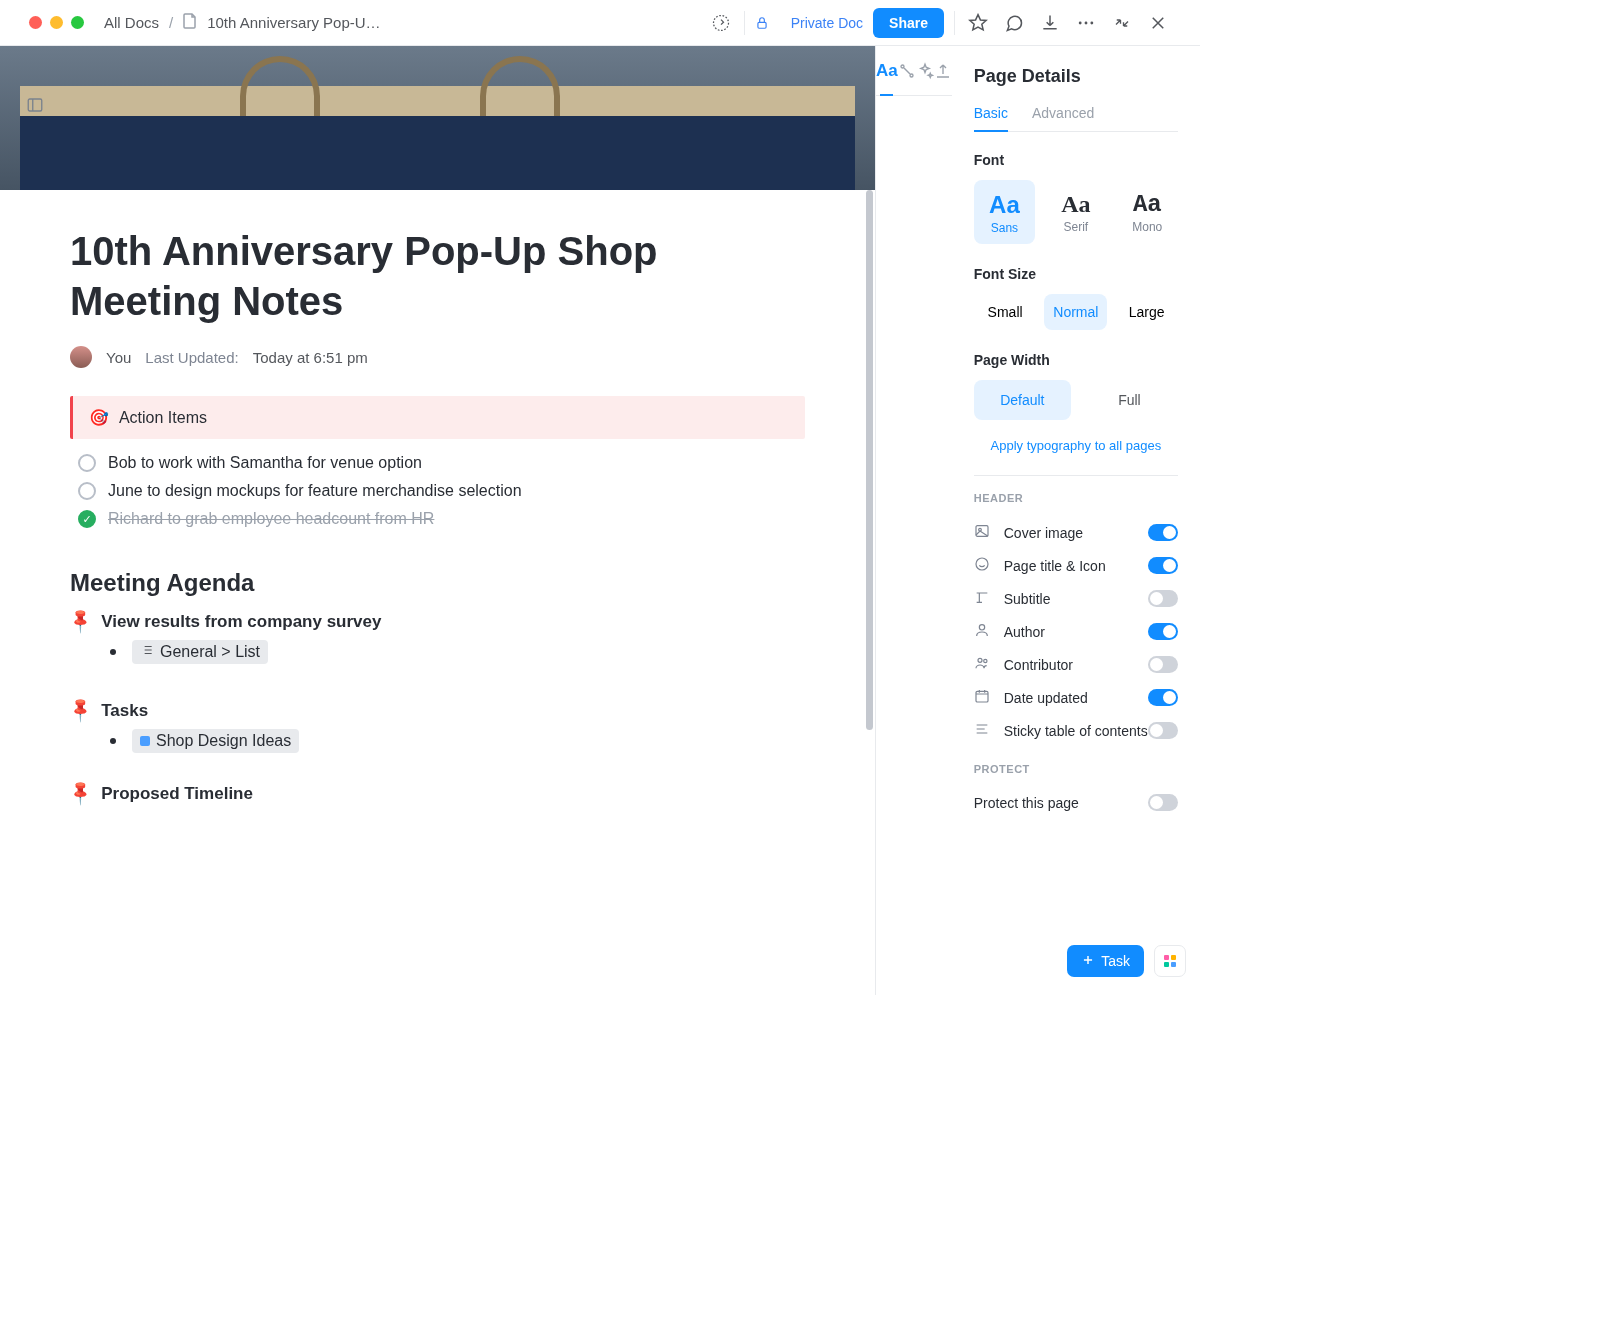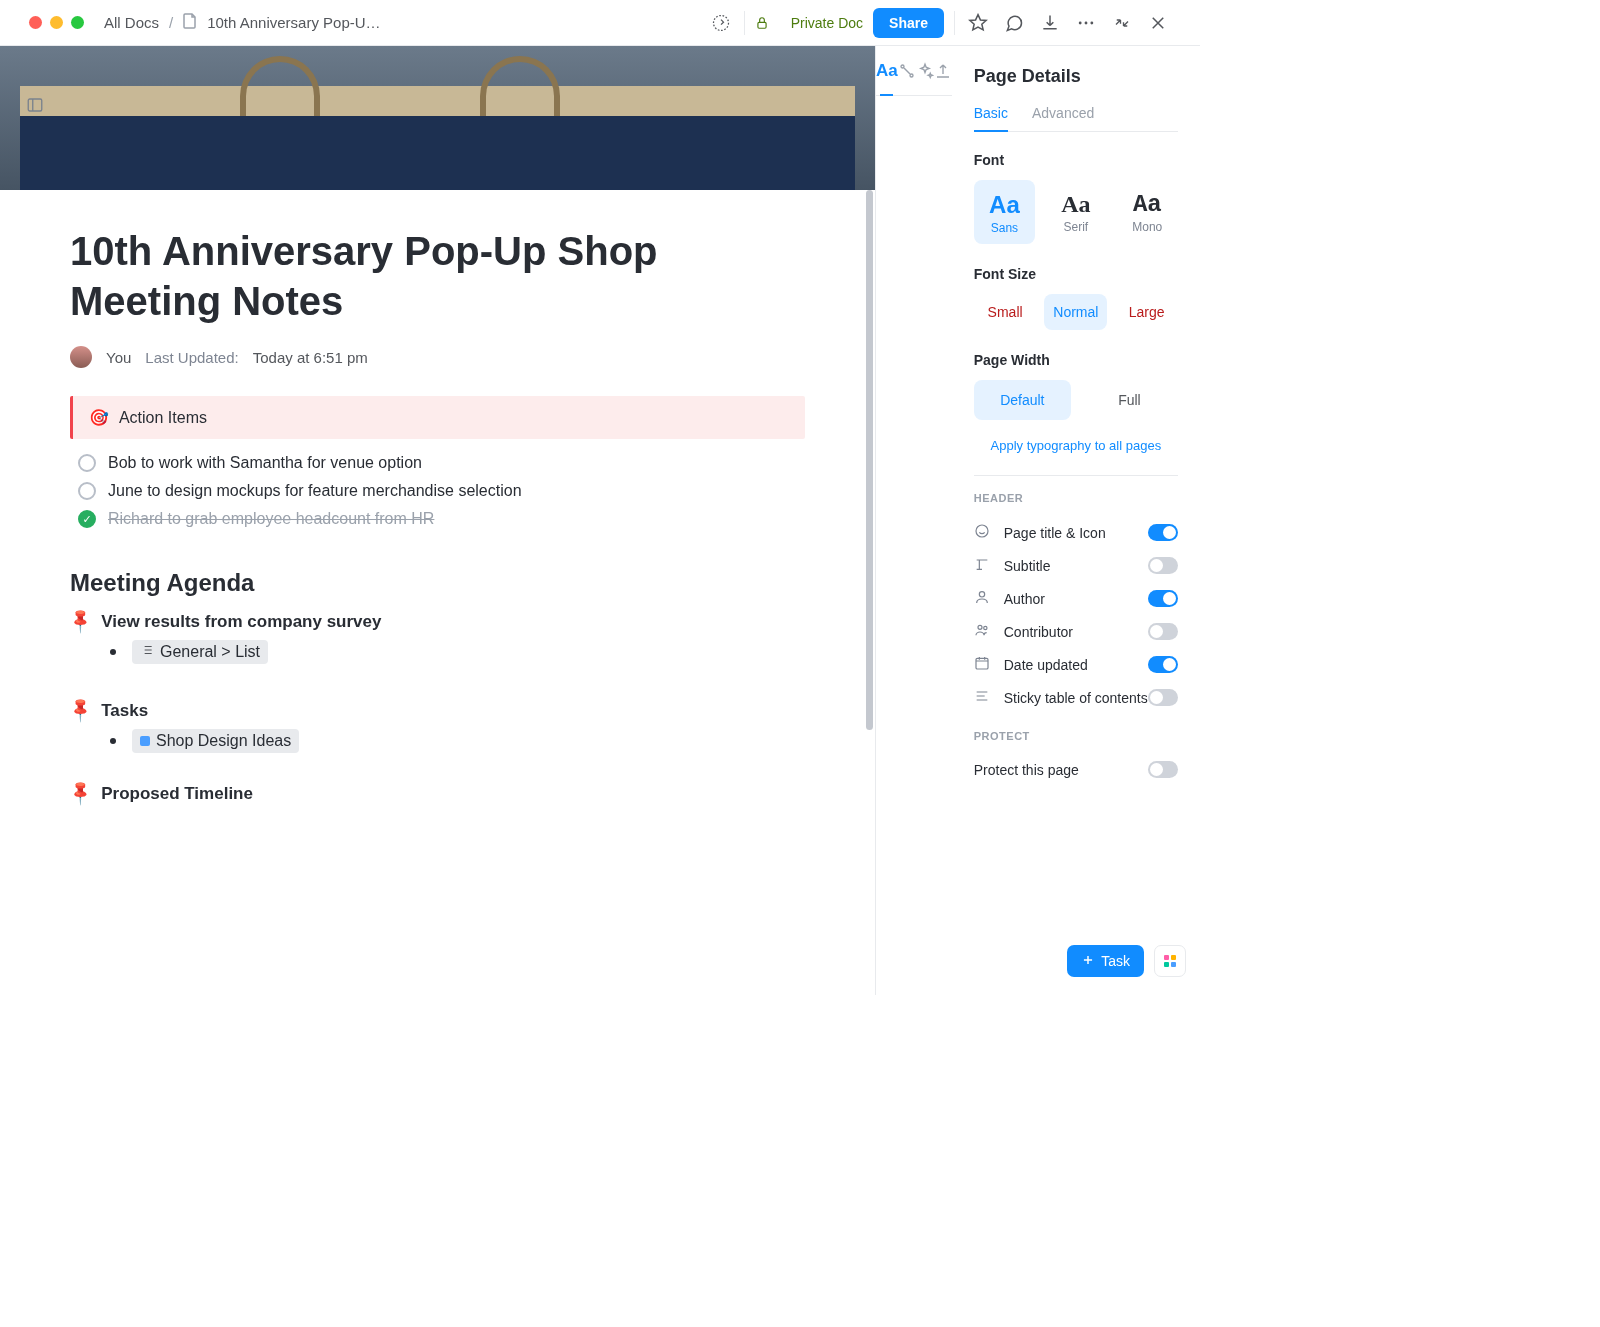--- a/index.html
+++ b/index.html
@@ -11,21 +11,21 @@
 .tl { width: 13px; height: 13px; border-radius: 50%; }
 .tl.red { background: #ff5f57; }
 .tl.yellow { background: #febc2e; }
 .tl.green { background: #28c840; }
 .crumb { display: flex; align-items: center; gap: 10px; color: #54575c; font-size: 15px; }
 .crumb a { color: #54575c; text-decoration: none; }
 .crumb .sep { color: #9aa1ab; }
 .crumb .docicon { color: #9aa1ab; }
 .topbar .spacer { flex: 1; }
 .topbar .iconbtn { width: 26px; height: 26px; display: flex; align-items: center; justify-content: center; color: #54575c; cursor: pointer; }
-.privacy { display: flex; align-items: center; gap: 22px; color: #4d7c0f; font-size: 14px; font-weight: 500; }
+.privacy { display: flex; align-items: center; gap: 22px; color: #3b82f6; font-size: 14px; font-weight: 500; }
 .share-btn { background: #118cff; color: #fff; border: none; padding: 7px 16px; border-radius: 6px; font-size: 14px; font-weight: 600; cursor: pointer; }
 .vrule { width: 1px; height: 24px; background: #e8eaed; }
 
 
 .main { display: flex; height: calc(100% - 46px); }
 .doc-area { flex: 1; position: relative; overflow-y: auto; }
 .cover { height: 144px; background: linear-gradient(#6b7a8a, #465463); position: relative; overflow: hidden; }
 .bag { position: absolute; top: 10px; left: 20px; right: 20px; height: 200px; }
 .bag-body { position: absolute; top: 60px; left: 0; right: 0; height: 120px; background: #1d3051; }
 .bag-top { position: absolute; top: 30px; left: 0; right: 0; height: 40px; background: #c8b896; }
@@ -83,21 +83,21 @@
 .font-card { flex: 1; text-align: center; padding: 11px 0 9px; border-radius: 8px; cursor: pointer; }
 .font-card.active { background: #e5f2ff; }
 .font-card .aa { font-size: 24px; font-weight: 600; color: #292d34; }
 .font-card.active .aa { color: #118cff; }
 .font-card.serif .aa { font-family: Georgia, serif; }
 .font-card.mono .aa { font-family: "Courier New", monospace; }
 .font-card .fname { font-size: 12px; color: #7e8592; margin-top: 2px; }
 .font-card.active .fname { color: #118cff; }
 
 .seg-row { display: flex; gap: 8px; margin-bottom: 22px; }
-.seg { flex: 1; text-align: center; padding: 10px 0; border-radius: 8px; font-size: 14px; color: #b91c1c; cursor: pointer; }
+.seg { flex: 1; text-align: center; padding: 10px 0; border-radius: 8px; font-size: 14px; color: #000000; cursor: pointer; }
 .seg.active { background: #e5f2ff; color: #118cff; }
 
 .seg2 { display: flex; gap: 10px; margin-bottom: 18px; }
 .seg2 .opt { flex: 1; text-align: center; padding: 12px 0; border-radius: 8px; font-size: 14px; color: #54575c; cursor: pointer; }
 .seg2 .opt.active { background: #e5f2ff; color: #118cff; }
 
 .apply-link { text-align: center; color: #118cff; font-size: 13px; cursor: pointer; margin-bottom: 22px; }
 
 .section-divider { height: 1px; background: #e8eaed; margin: 10px 0 16px; }
 .section-caption { font-size: 11px; font-weight: 600; letter-spacing: 0.5px; color: #9aa1ab; margin-bottom: 12px; }
@@ -328,20 +328,35 @@
       <div class="seg2">
         <div class="opt active">Default</div>
         <div class="opt">Full</div>
       </div>
 
       <div class="apply-link">Apply typography to all pages</div>
 
       <div class="section-divider"></div>
       <div class="section-caption">HEADER</div>
 
+      <div class="toggle-row">
+        <div class="toggle-left">
+          <span class="ico">
+            <svg width="16" height="16" viewBox="0 0 24 24" fill="none" stroke="currentColor" stroke-width="1.8">
+                <rect x="3" y="4" width="18" height="16" rx="2"></rect>
+                <circle cx="9" cy="10" r="2"></circle>
+                <path d="M3 18l6-6 12 8"></path>
+              </svg>
+          </span>
+          <span>Cover image</span>
+        </div>
+        <div class="switch on">
+            <div class="knob"></div>
+          </div>
+      </div>
 
       <div class="toggle-row">
         <div class="toggle-left">
           <span class="ico">
             <svg width="16" height="16" viewBox="0 0 24 24" fill="none" stroke="currentColor" stroke-width="1.8">
                 <circle cx="12" cy="12" r="9"></circle>
                 <path d="M8 14s1.5 2 4 2 4-2 4-2M9 9h.01M15 9h.01"></path>
               </svg>
           </span>
           <span>Page title &amp; Icon</span>

